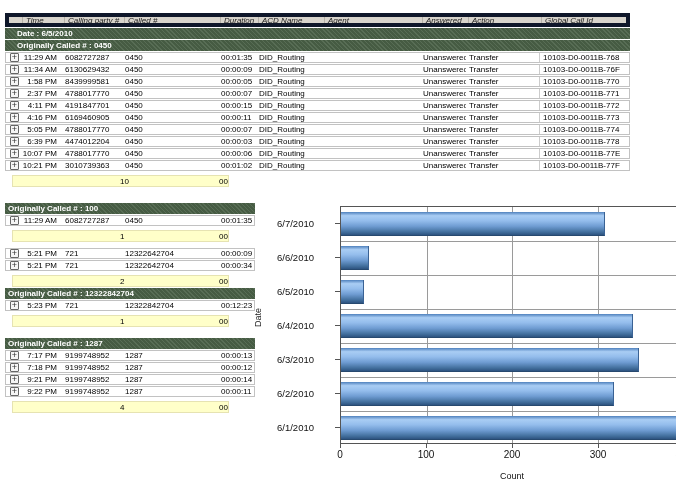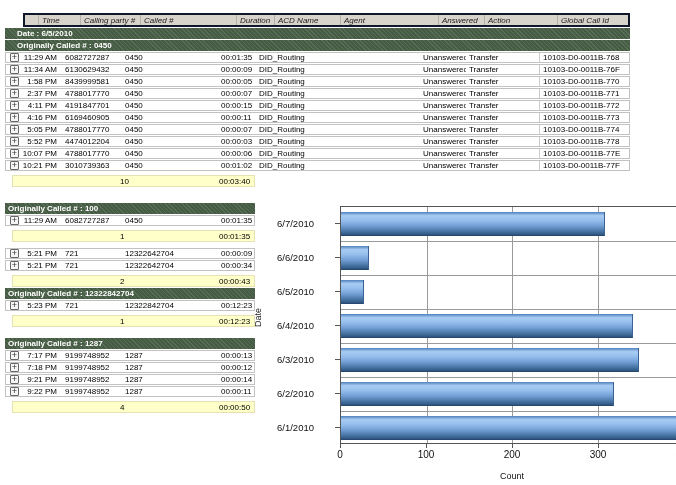--- a/index.html
+++ b/index.html
@@ -2,21 +2,21 @@
 <html><head>
 <meta charset="utf-8">
 <style>
   html,body{margin:0;padding:0;}
   body{
     width:676px;height:485px;position:relative;overflow:hidden;
     background:#ffffff;font-family:"Liberation Sans",sans-serif;color:#000;
   }
   
   .report{position:absolute;left:5px;top:13px;width:625px;}
-  .hdr{display:flex;height:14px;background:#d8d4cc;border:2px solid #0f172a;box-sizing:border-box;overflow:hidden;margin-left:18px;}
+  .hdr{display:flex;height:14px;background:#d8d4cc;border:4px solid #0f172a;box-sizing:border-box;overflow:hidden;}
   .hdr .cell{
     font-style:italic;font-size:8px;color:#1a1a1a;height:100%;
     display:flex;align-items:center;padding-left:3px;box-sizing:border-box;
     border-right:1px solid #b5b1a8;overflow:hidden;white-space:nowrap;
   }
   .col-exp{width:14px;padding:0;display:flex;align-items:center;justify-content:center;box-sizing:border-box;flex:none;}
   .col-time{width:42px;flex:none;}
   .col-calling{width:60px;flex:none;}
   .col-called{width:96px;flex:none;}
   .col-dur{width:38px;flex:none;}
@@ -38,21 +38,21 @@
   }
   .row.full{width:625px;} .row.sub{width:250px;}
   .row .cell{padding-left:3px;box-sizing:border-box;white-space:nowrap;overflow:hidden;}
   .row .col-time{text-align:right;padding-right:5px;padding-left:0;}
   .row .col-gid{border-left:1px solid #cccccc;}
   .expander{
     width:9px;height:9px;box-sizing:border-box;border:1px solid #666;border-radius:1px;
     background:#f5f5f5;font-size:9px;line-height:7px;text-align:center;color:#333;cursor:pointer;
   }
   .summary{
-    display:flex;align-items:center;height:12px;margin-top:4px;margin-left:7px;width:243px;
+    display:flex;align-items:center;height:12px;margin-top:4px;margin-left:7px;width:217px;
     background:#ffffc9;border:1px solid #e6e3b2;box-sizing:border-box;font-size:8px;overflow:hidden;
   }
   .summary .sp{width:104px;flex:none;}
   .summary .cnt{width:96px;flex:none;padding-left:3px;}
   .summary .tot{width:38px;flex:none;padding-left:3px;}
   
   .chart{position:absolute;left:250px;top:196px;width:426px;height:289px;}
   .date-rot{
     position:absolute;left:3px;top:112px;font-size:9px;color:#222;
     writing-mode:vertical-rl;transform:rotate(180deg);
@@ -190,21 +190,21 @@
           <div class="cell col-acd">DID_Routing</div>
           <div class="cell col-agent"></div>
           <div class="cell col-ans">Unanswered</div>
           <div class="cell col-act">Transfer</div>
           <div class="cell col-gid">10103-D0-0011B-774</div>
         </div>
         <div class="row full">
           <div class="cell col-exp">
             <div class="expander">+</div>
           </div>
-          <div class="cell col-time">5:52 PM</div>
+          <div class="cell col-time">6:39 PM</div>
           <div class="cell col-calling">4474012204</div>
           <div class="cell col-called">0450</div>
           <div class="cell col-dur">00:00:03</div>
           <div class="cell col-acd">DID_Routing</div>
           <div class="cell col-agent"></div>
           <div class="cell col-ans">Unanswered</div>
           <div class="cell col-act">Transfer</div>
           <div class="cell col-gid">10103-D0-0011B-778</div>
         </div>
         <div class="row full">

